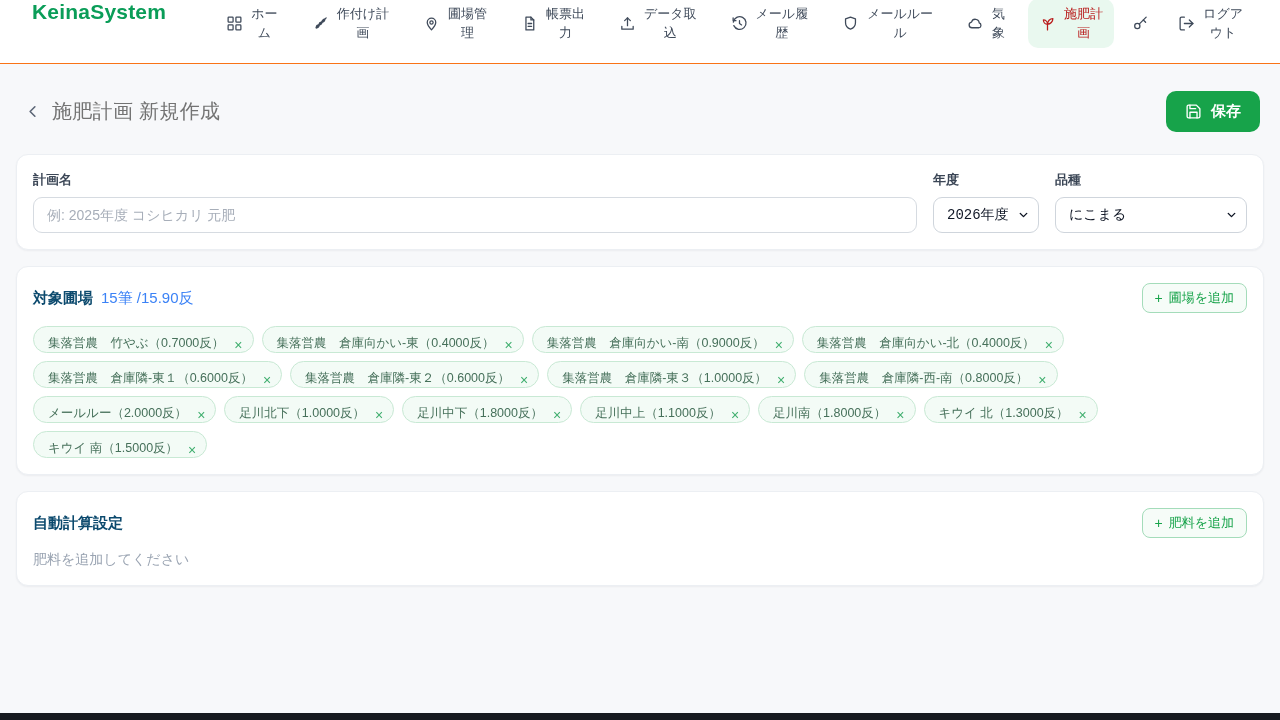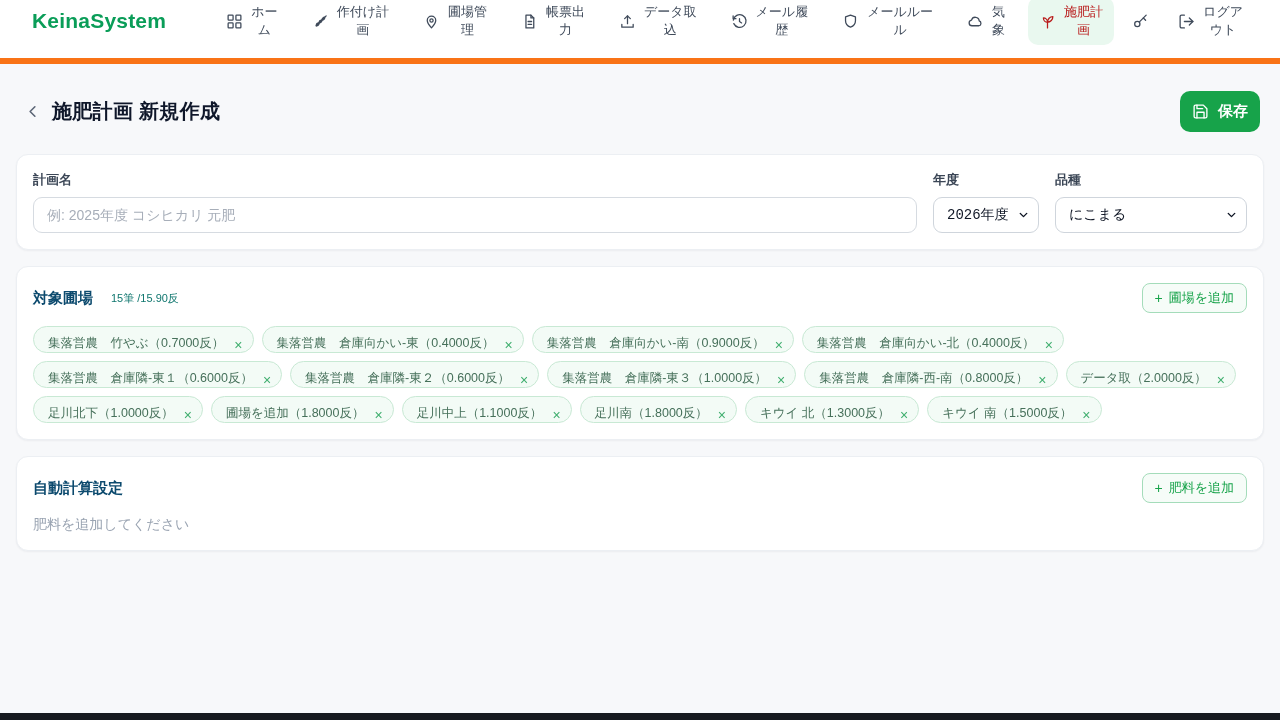--- a/index.html
+++ b/index.html
@@ -1,57 +1,57 @@
 <!DOCTYPE html>
 <html><head>
 <meta charset="utf-8">
 <style>
   *{margin:0;padding:0;box-sizing:border-box}
   html,body{width:1280px;height:720px;overflow:hidden}
   body{font-family:"Liberation Sans","DejaVu Sans",sans-serif;background:#f7f8fa;position:relative;color:#1f2937}
 
   
-  .topnav{height:64px;background:#fff;border-bottom:6px solid #f97316;display:flex;align-items:center;padding:0 26px 16px 32px}
+  .topnav{height:64px;background:#fff;border-bottom:1px solid #f97316;display:flex;padding:0 26px 16px 32px}
   .brand{font-size:21px;font-weight:700;color:#0a9d58;letter-spacing:.2px;cursor:pointer}
   .nav-items{margin-left:auto;display:flex;align-items:center;gap:12px}
   .nav-item{display:flex;align-items:center;gap:8px;padding:6px 11px;border-radius:10px;color:#3f4a5a;cursor:pointer}
   .nav-item .nav-label{font-size:13px;line-height:1.4;white-space:pre-line;text-align:center}
   .nav-icon{display:flex}
   .nav-icon svg{width:17px;height:17px;display:block}
   .nav-item.active{background:#e9f8ef;color:#b91c1c}
   .nav-item.icon-only{padding:6px 6px}
 
   
   .page{padding:0 16px}
   .page-head{display:flex;align-items:center;margin:27px 0 22px;padding:0 4px}
   .back-btn{background:none;border:none;color:#5b6575;width:24px;height:24px;cursor:pointer;margin-right:8px;display:flex;align-items:center;justify-content:center}
   .back-btn svg{width:19px;height:19px}
-  .page-title{font-size:20px;font-weight:700;color:#0f172a;letter-spacing:.3px}
-  .save-btn{margin-left:auto;display:flex;align-items:center;gap:9px;background:#17a34a;color:#fff;border:none;border-radius:10px;height:41px;padding:0 12px;font-size:15px;font-weight:700;cursor:pointer;font-family:inherit}
+  .page-title{font-size:20px;font-weight:400;color:#737373;letter-spacing:.3px}
+  .save-btn{margin-left:auto;display:flex;align-items:center;gap:9px;background:#17a34a;color:#fff;border:none;border-radius:10px;height:41px;padding:0 19px;font-size:15px;font-weight:700;cursor:pointer;font-family:inherit}
   .save-btn svg{width:17px;height:17px;display:block}
 
   .card{background:#fff;border:1px solid #eceff3;border-radius:12px;box-shadow:0 1px 2px rgba(16,24,40,.05);padding:16px;margin-bottom:16px}
 
   
   .form-row{display:flex;gap:16px;align-items:flex-end}
   .field label{display:block;font-size:13px;font-weight:700;color:#3b4656;margin-bottom:8px}
   .field.grow{flex:1}
   .field.year{width:106px}
   .field.variety{width:192px}
   .text-input{width:100%;height:36px;border:1px solid #d6dbe1;border-radius:9px;padding:8px 13px;font-size:14px;color:#1f2937;background:#fff;font-family:inherit;outline:none}
   .text-input::placeholder{color:#a7aeb9}
   .select-wrap{position:relative}
   .select-wrap select{width:100%;height:36px;border:1px solid #cfd5dc;border-radius:9px;background:#fff;padding:0 26px 0 13px;font-size:14px;color:#111827;appearance:none;-webkit-appearance:none;font-family:Liberation Mono, monospace;cursor:pointer;outline:none}
   .select-wrap .chev{position:absolute;right:9px;top:50%;transform:translateY(-50%);pointer-events:none;color:#111827;display:flex}
   .chev svg{width:13px;height:13px;display:block}
 
   
   .card-head{display:flex;align-items:center;margin-bottom:13px}
   .section-title{font-size:15px;font-weight:700;color:#0c4a6e}
-  .summary{font-size:11px;color:#0f766e;margin-left:18px}
+  .summary{font-size:15px;color:#3b82f6;margin-left:8px}
   .add-btn{margin-left:auto;display:flex;align-items:center;gap:6px;background:#f6fcf8;border:1px solid #a4dcba;color:#17a34a;border-radius:8px;height:30px;padding:0 12px;font-size:13px;cursor:pointer;font-family:inherit}
   .add-btn .plus{font-size:14px;line-height:1}
 
   .chips{display:flex;flex-wrap:wrap;gap:8px}
   .chip{display:inline-flex;align-items:flex-end;background:#f3fbf6;border:1px solid #c8e9d4;border-radius:999px;padding:0 10px 0 14px;height:27px;font-size:12.5px;color:#46705a}
   .chip-close{background:none;border:none;color:#3fae6e;font-size:14px;margin-left:10px;cursor:pointer;line-height:1;padding:0;font-family:inherit}
 
   .empty-text{font-size:14px;color:#9aa4b2;margin-top:5px}
 
   .bottom-bar{position:absolute;left:0;bottom:0;width:100%;height:7px;background:#16191f}
@@ -273,29 +273,29 @@
           </span>
           <span class="chip">
             <span>集落営農　倉庫隣-東３（1.0000反）</span>
             <button class="chip-close">×</button>
           </span>
           <span class="chip">
             <span>集落営農　倉庫隣-西-南（0.8000反）</span>
             <button class="chip-close">×</button>
           </span>
           <span class="chip">
-            <span>データ取（2.0000反）</span>
+            <span>メールルー（2.0000反）</span>
             <button class="chip-close">×</button>
           </span>
           <span class="chip">
             <span>足川北下（1.0000反）</span>
             <button class="chip-close">×</button>
           </span>
           <span class="chip">
-            <span>圃場を追加（1.8000反）</span>
+            <span>足川中下（1.8000反）</span>
             <button class="chip-close">×</button>
           </span>
           <span class="chip">
             <span>足川中上（1.1000反）</span>
             <button class="chip-close">×</button>
           </span>
           <span class="chip">
             <span>足川南（1.8000反）</span>
             <button class="chip-close">×</button>
           </span>

